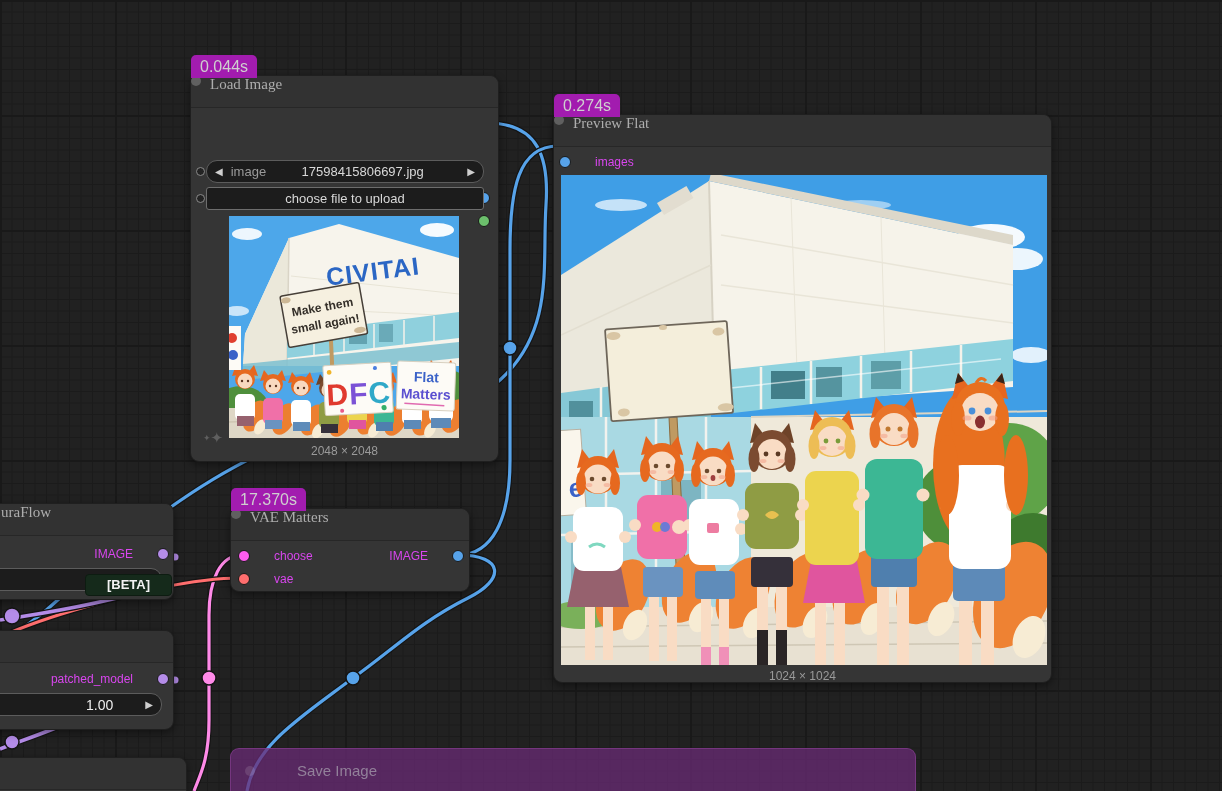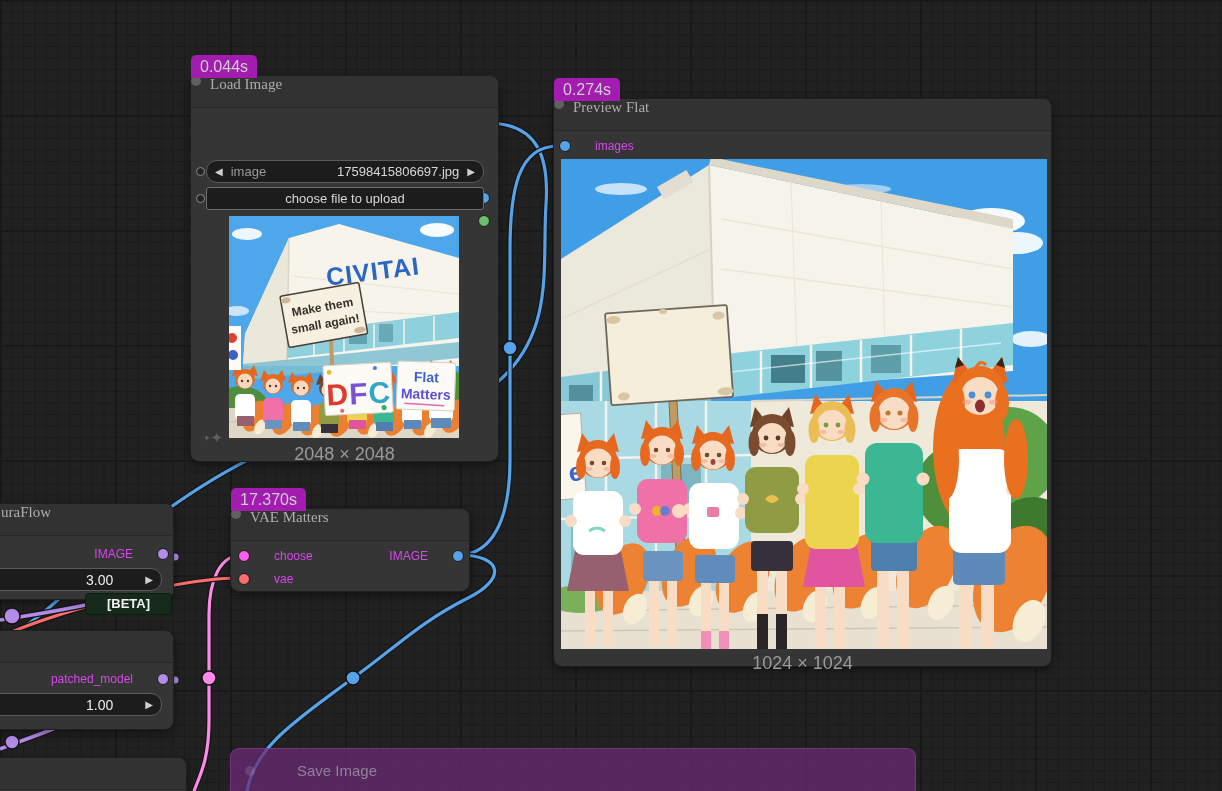--- a/index.html
+++ b/index.html
@@ -28,28 +28,28 @@
   .dot-model{background:var(--purple);}
   .dot-latent{background:var(--pink);}
   .dot-vae{background:var(--red);}
   .out{flex-direction:row-reverse;}
   .widget-pill{position:absolute;height:21px;background:#1c1c1c;border:1px solid #5c5c5c;
                border-radius:11px;display:flex;align-items:center;color:#cfcfcf;font-size:13px;}
   .widget-arrow{color:#cfcfcf;font-size:10px;padding:0 8px;cursor:pointer;}
   .upload-btn{position:absolute;height:21px;background:#1c1c1c;border:1px solid #6d6d6d;
               border-radius:3px;color:#d8d8d8;font-size:13px;display:flex;align-items:center;
               justify-content:center;}
-  .size-label{position:absolute;width:100%;text-align:center;color:#9a9a9a;font-size:18px;}
+  .size-label{position:absolute;width:100%;text-align:center;color:#9a9a9a;font-size:12px;}
   .img-frame{position:absolute;overflow:hidden;background:#111;}
   .winput-dot{position:absolute;width:7px;height:7px;border-radius:50%;background:#232323;
               border:1px solid #8a8a8a;}
   .sparkles{position:absolute;color:#5f5f5f;line-height:10px;}
   .beta-badge{position:absolute;left:85px;top:574px;width:85px;height:20px;background:#152a1b;
               border:1px solid #0d1c11;border-radius:4px;color:#f2f2f2;font-weight:bold;
-              font-size:13px;text-align:center;line-height:20px;z-index:3;margin-top:19px;}
+              font-size:13px;text-align:center;line-height:20px;z-index:3;}
   .save-panel{position:absolute;left:230px;top:748px;width:656px;height:43px;z-index:2;
               background:rgba(105,43,117,.75);border:1px solid rgba(150,70,160,.5);
               border-radius:9px 9px 0 0;display:flex;align-items:center;gap:9px;padding:0 14px;}
   .save-dot{width:10px;height:10px;border-radius:50%;background:rgba(255,255,255,.12);}
   .save-title{color:#92809a;font-size:15px;margin-left:33px;}
   svg text{font-family:"Liberation Sans",sans-serif;}
 </style>
 </head>
 <body>
 
@@ -114,21 +114,21 @@
   </div>
   <div class="slot-row out" style="right:8px;top:138px;">
     <span class="slot-dot dot-mask"></span>
     <span>MASK</span>
   </div>
   <span class="winput-dot" style="left:5px;top:91px;"></span>
   <span class="winput-dot" style="left:5px;top:118px;"></span>
   <div class="widget-pill" style="left:15px;top:84px;width:276px;">
     <span class="widget-arrow">◀</span>
     <span style="color:#9a9a9a;">image</span>
-    <span style="flex:1;text-align:right;color:#d8d8d8;">17598415806697.jpg</span>
+    <span style="flex:1;text-align:center;color:#d8d8d8;">17598415806697.jpg</span>
     <span class="widget-arrow">▶</span>
   </div>
   <div class="upload-btn" style="left:15px;top:111px;width:276px;text-align:center;">choose file to upload</div>
 
   <div class="img-frame" style="left:38px;top:140px;width:230px;height:222px;">
     <svg width="230" height="222" viewBox="0 0 230 222">
       <rect width="230" height="222" fill="#4da7ea"></rect>
       <g fill="#ffffff">
         <ellipse cx="18" cy="18" rx="15" ry="6" opacity=".9"></ellipse>
         <ellipse cx="208" cy="14" rx="17" ry="7" opacity=".95"></ellipse>
@@ -298,21 +298,21 @@
         <circle cx="4" cy="139" r="5" fill="#3a62c8"></circle>
       </g>
     </svg>
   </div>
   <div class="sparkles" style="left:12px;top:357px;">
     <span style="font-size:9px;vertical-align:top;">✦</span><span style="font-size:15px;">✦</span>
   </div>
   <div class="size-label" style="top:368px;">2048 × 2048</div>
 </div>
 
-<div class="node" style="left:553px;top:98px;width:497px;height:567px;">
+<div class="node" style="left:553px;top:114px;width:497px;height:567px;">
   <div class="timing-badge">0.274s</div>
   <div class="node-header">
     <span class="collapse-dot"></span>
     <span class="node-title">Preview Flat</span>
   </div>
   <div class="slot-row" style="left:5px;top:40px;">
     <span class="slot-dot dot-image"></span>
     <span>images</span>
   </div>
   <div class="img-frame" style="left:7px;top:60px;width:486px;height:490px;">

